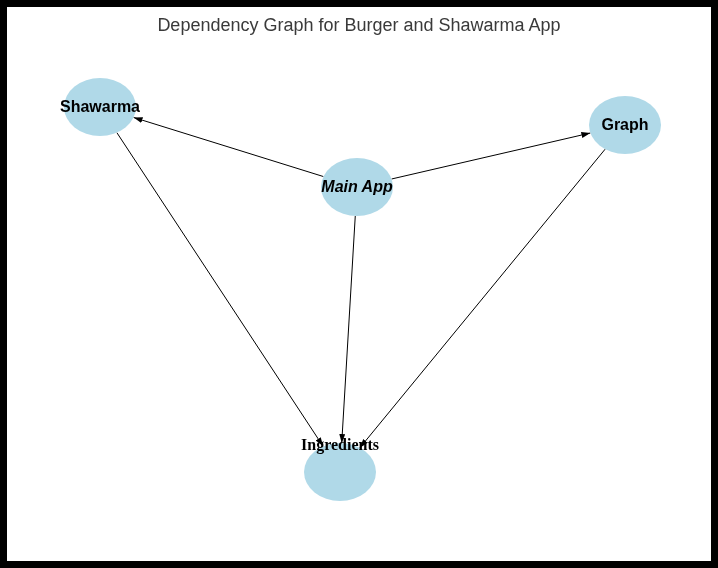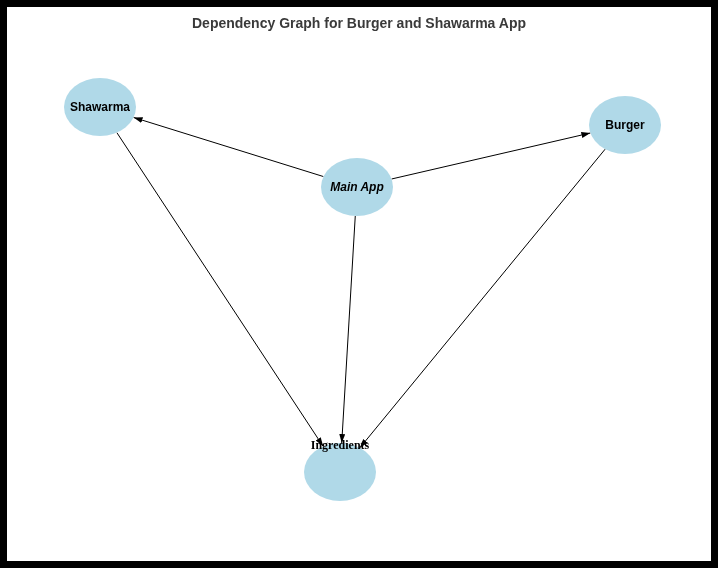--- a/index.html
+++ b/index.html
@@ -14,39 +14,39 @@
     .canvas {
       background: #fff;
       width: 100%;
       height: 100%;
       border: 1.5px solid #000;
       position: relative;
       box-sizing: border-box;
     }
     .title {
       text-align: center;
-      font-size: 14px;
+      font-size: 18px;
       color: #3a3a3a;
       padding-top: 8px;
-      font-weight: 700;
+      font-weight: 400;
     }
     .node {
       position: absolute;
       width: 72px;
       height: 58px;
       background: #b0d9e8;
       border-radius: 50%;
       display: flex;
       align-items: center;
       justify-content: center;
       transform: translate(-50%, -50%);
     }
     .node-label {
       position: absolute;
-      font-size: 12px;
+      font-size: 16px;
       font-weight: bold;
       color: #000;
       white-space: nowrap;
       transform: translate(-50%, -50%);
     }
     svg.edges {
       position: absolute;
       top: 0;
       left: 0;
       width: 100%;
@@ -74,17 +74,17 @@
         <line x1="598.1357412667477" y1="142.1856062471528" x2="352.8642587332523" y2="440.8143937528472" stroke="#000" stroke-width="1" marker-end="url(#arrow)"></line>
       </g>
   </svg>
 
   <div id="node-layer">
       <div class="node" style="left: 350px; top: 180px;"></div>
       <div class="node-label" style="left: 350px; top: 180px; font-style: italic;">Main App</div>
       <div class="node" style="left: 93px; top: 100px;"></div>
       <div class="node-label" style="left: 93px; top: 100px;">Shawarma</div>
       <div class="node" style="left: 618px; top: 118px;"></div>
-      <div class="node-label" style="left: 618px; top: 118px;">Burger</div>
+      <div class="node-label" style="left: 618px; top: 118px;">Graph</div>
       <div class="node" style="left: 333px; top: 465px;"></div>
       <div class="node-label" style="left: 333px; top: 438px; font-family: Liberation Serif, serif;">Ingredients</div>
     </div>
 </div>
 
 </body></html>

